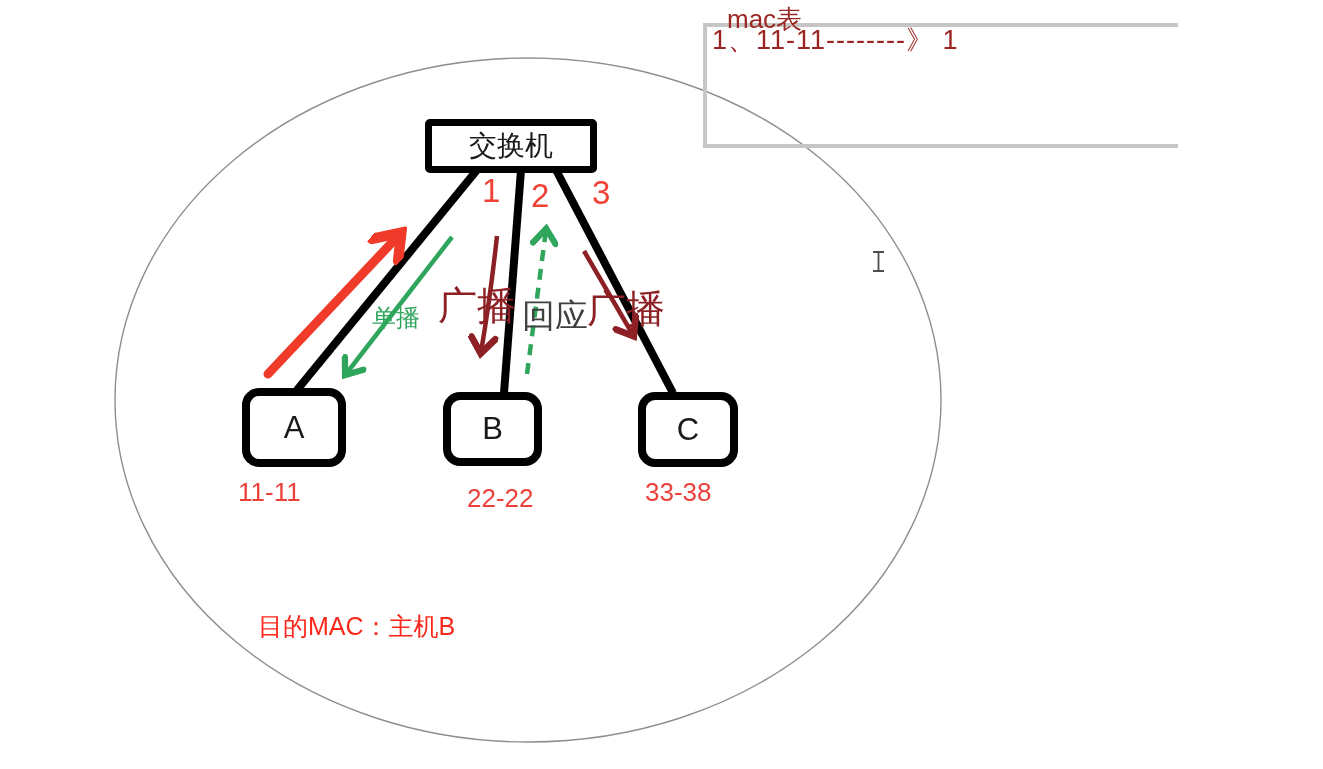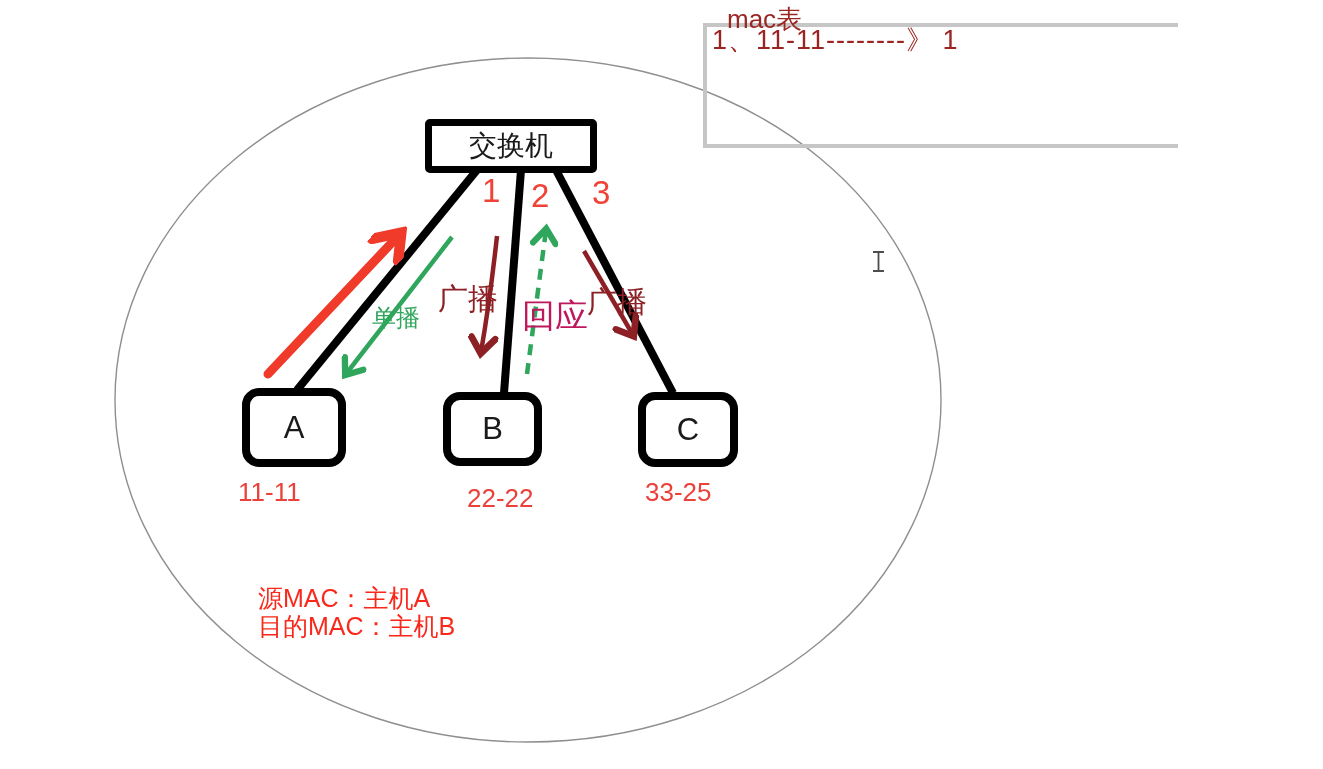--- a/index.html
+++ b/index.html
@@ -50,24 +50,24 @@
     position: absolute; left: 703px; top: 23px;
     width: 590px; height: 125px; box-sizing: border-box;
     border: 4px solid #c6c6c6; background: transparent; z-index: 2;
   }
   .mac-table-title { left: 727px; top: 2px; font-size: 26px; color: #9b2723; }
   .mac-row { font-size: 27px; letter-spacing: 1px; }
   .mac-row-1 { left: 712px; top: 22px; color: #9b2422; }
   .mac-row-2 { left: 712px; top: 79px; color: #2fa65c; }
 
   
-  .flow-label { font-size: 30px; }
+  .flow-label { font-size: 39px; }
   .lbl-unicast     { left: 372px; top: 302px; color: #2fa65c; font-size: 24px; }
   .lbl-broadcast-b { left: 438px; top: 279px; color: #8c2024; }
-  .lbl-response    { left: 522px; top: 294px; color: #be185d; font-size: 33px; }
+  .lbl-response    { left: 522px; top: 294px; color: #404040; font-size: 33px; }
   .lbl-broadcast-c { left: 587px; top: 282px; color: #8c2024; }
 
   
   .note { font-size: 25px; color: #f9281b; }
   .note-1 { left: 258px; top: 582px; }
   .note-2 { left: 258px; top: 610px; text-align: center; }
 </style>
 </head>
 <body>
 
@@ -123,23 +123,22 @@
   </div>
   <div class="host host-b">
     <span>B</span>
   </div>
   <div class="host host-c">
     <span>C</span>
   </div>
 
   <div class="abs mac-label mac-a">11-11</div>
   <div class="abs mac-label mac-b">22-22</div>
-  <div class="abs mac-label mac-c">33-25</div>
+  <div class="abs mac-label mac-c">33-38</div>
 
   <div class="abs flow-label lbl-unicast">单播</div>
   <div class="abs flow-label lbl-broadcast-b">广播</div>
   <div class="abs flow-label lbl-response">回应</div>
   <div class="abs flow-label lbl-broadcast-c">广播</div>
 
-  <div class="abs note note-1">源MAC：主机A</div>
   <div class="abs note note-2">目的MAC：主机B</div>
 
 </div>
 
 </body></html>

